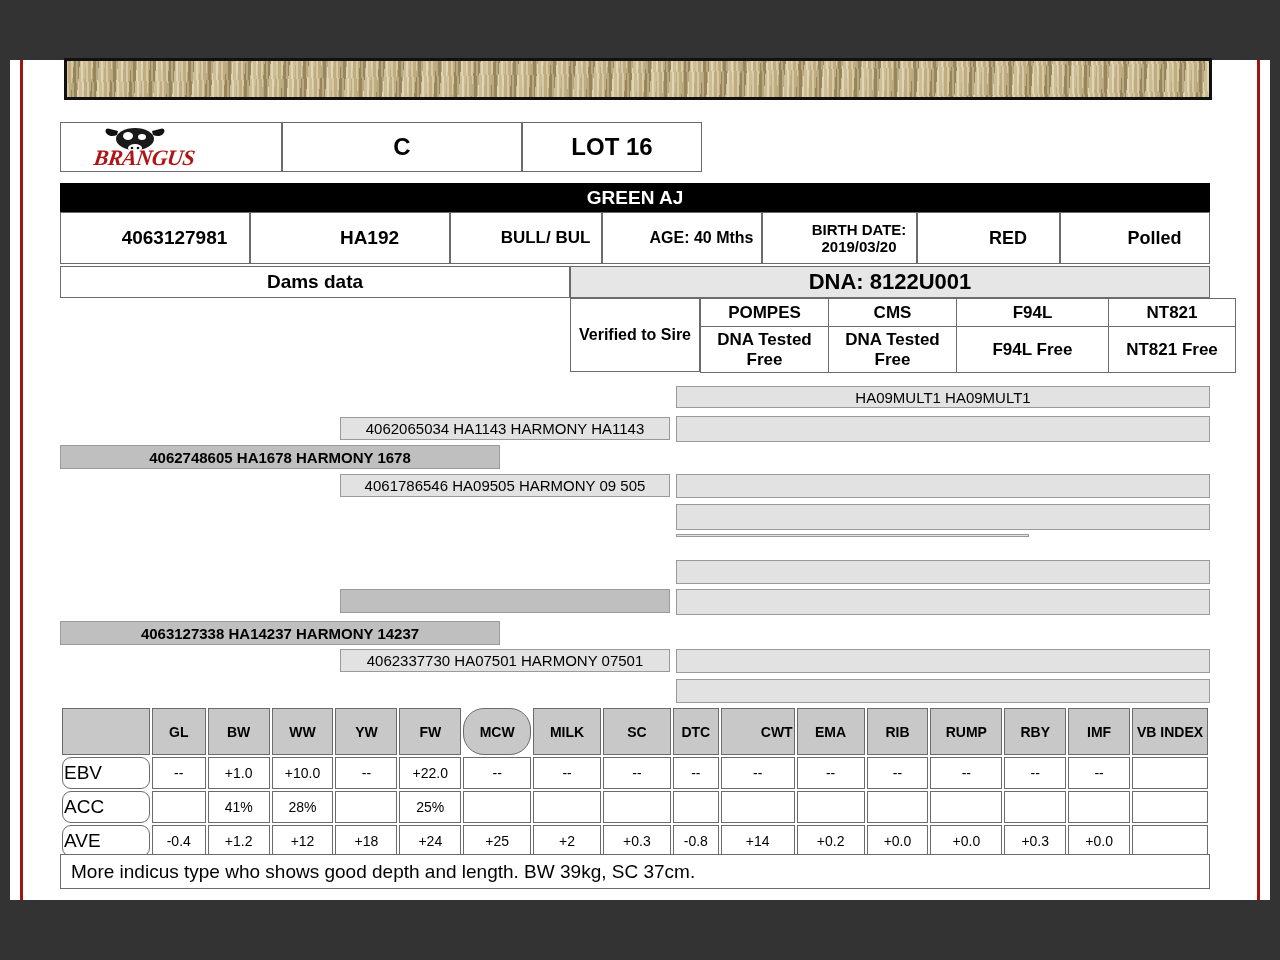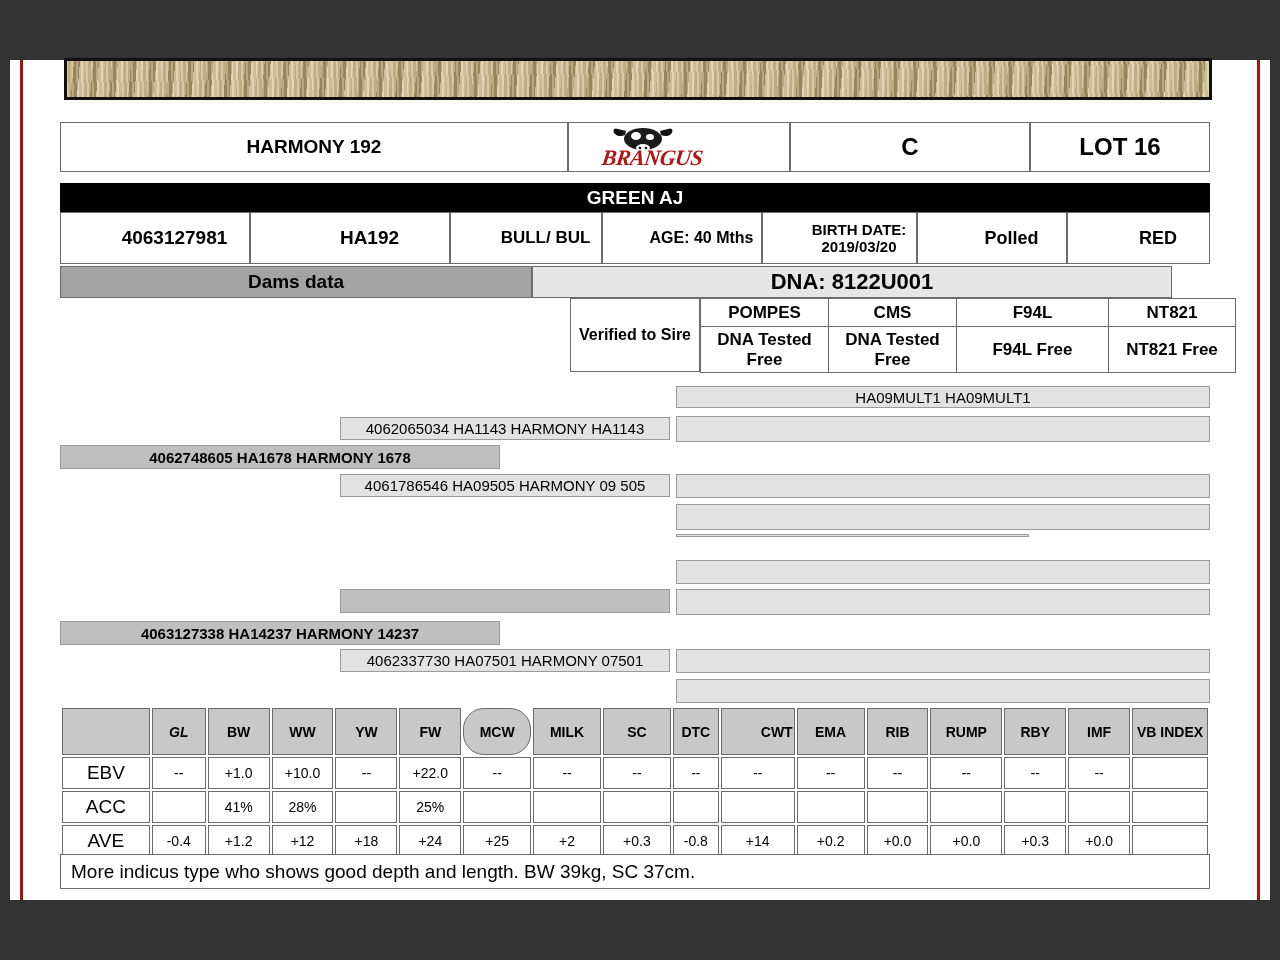--- a/index.html
+++ b/index.html
@@ -133,22 +133,22 @@
   .id-poll  { width: 150px; font-size: 18px; }
 
   
   .dams-band {
     position: absolute;
     left: 60px; top: 266px;
     width: 1150px; height: 32px;
     display: flex;
   }
   .dams-band .cellL {
-    width: 472px;
-    background: #a3a3a3;
+    width: 510px;
+    background: #ffffff;
     border: 1px solid #6b6b6b;
     display: flex; align-items: center; justify-content: center;
     font-weight: bold; font-size: 19px;
   }
   .dams-band .cellR {
     width: 640px;
     background: #e6e6e6;
     border: 1px solid #6b6b6b;
     display: flex; align-items: center; justify-content: center;
     font-weight: bold; font-size: 22px;
@@ -215,21 +215,22 @@
   }
   .ebv thead th {
     background: #c8c8c8;
     font-weight: bold;
     height: 47px;
     font-size: 14px;
   }
   .ebv .rowlabel {
     font-weight: normal;
     font-size: 19px;
-    text-align: center;
+    text-align: left;
+    border-radius: 9px;
   }
   .ebv .vbcell { background: #fff; }
 
   .comment {
     position: absolute;
     left: 60px; top: 854px;
     width: 1150px; height: 35px;
     border: 1px solid #6b6b6b;
     background: #fff;
     display: flex; align-items: center;
@@ -245,21 +246,20 @@
 
   <div class="slide-white"></div>
   <div class="red-rule-left"></div>
   <div class="red-rule-right"></div>
 
   <div class="photo-frame">
     <div class="grass"></div>
   </div>
 
   <div class="hdr-row">
-    <div class="hdr-cell hdr-name">HARMONY 192</div>
     <div class="hdr-cell hdr-logo">
       <div class="logo-wrap">
         <svg class="logo-bull" viewBox="0 0 62 26">
           <path d="M6 4 C2 2 0 6 3 9 C6 12 10 11 13 10 L14 6 Z" fill="#111"></path>
           <path d="M56 4 C60 2 62 6 59 9 C56 12 52 11 49 10 L48 6 Z" fill="#111"></path>
           <ellipse cx="31" cy="14" rx="19" ry="11" fill="#1a1a1a"></ellipse>
           <ellipse cx="24" cy="11" rx="5" ry="4" fill="#fff"></ellipse>
           <ellipse cx="38" cy="12" rx="4" ry="3" fill="#fff"></ellipse>
           <ellipse cx="31" cy="23" rx="7" ry="4" fill="#fff"></ellipse>
           <circle cx="28" cy="23" r="1.3" fill="#111"></circle>
@@ -273,22 +273,22 @@
   </div>
 
   <div class="title-band">GREEN AJ</div>
 
   <div class="id-row">
     <div class="id-cell id-reg">4063127981</div>
     <div class="id-cell id-name">HA192</div>
     <div class="id-cell id-sex">BULL/ BUL</div>
     <div class="id-cell id-age">AGE: 40 Mths</div>
     <div class="id-cell id-birth">BIRTH DATE: 2019/03/20</div>
+    <div class="id-cell id-color">RED</div>
     <div class="id-cell id-poll">Polled</div>
-    <div class="id-cell id-color">RED</div>
   </div>
 
   <div class="dams-band">
     <div class="cellL">Dams data</div>
     <div class="cellR">DNA: 8122U001</div>
   </div>
 
 
   <div class="verified">Verified to Sire</div>
 
@@ -324,21 +324,21 @@
       <div class="pbar dark" style="left: 60px; top: 621px; width: 440px; height: 24px;">4063127338 HA14237 HARMONY  14237</div>
       <div class="pbar light" style="left: 340px; top: 649px; width: 330px; height: 23px;">4062337730 HA07501 HARMONY  07501</div>
       <div class="pbar empty" style="left: 676px; top: 649px; width: 534px; height: 24px;"></div>
       <div class="pbar empty" style="left: 676px; top: 679px; width: 534px; height: 24px;"></div>
     </div>
 
   <table class="ebv" id="ebv-table">
       <thead>
         <tr>
           <th style="width: 88px;"></th>
-          <th style="width: 54px; font-style: italic;">GL</th>
+          <th style="width: 54px;">GL</th>
           <th style="width: 62px;">BW</th>
           <th style="width: 62px;">WW</th>
           <th style="width: 62px;">YW</th>
           <th style="width: 62px;">FW</th>
           <th style="width: 68px; border-radius: 21px;">MCW</th>
           <th style="width: 68px;">MILK</th>
           <th style="width: 68px;">SC</th>
           <th style="width: 46px;">DTC</th>
           <th style="width: 62px; padding-left: 39px;">CWT</th>
           <th style="width: 68px;">EMA</th>

